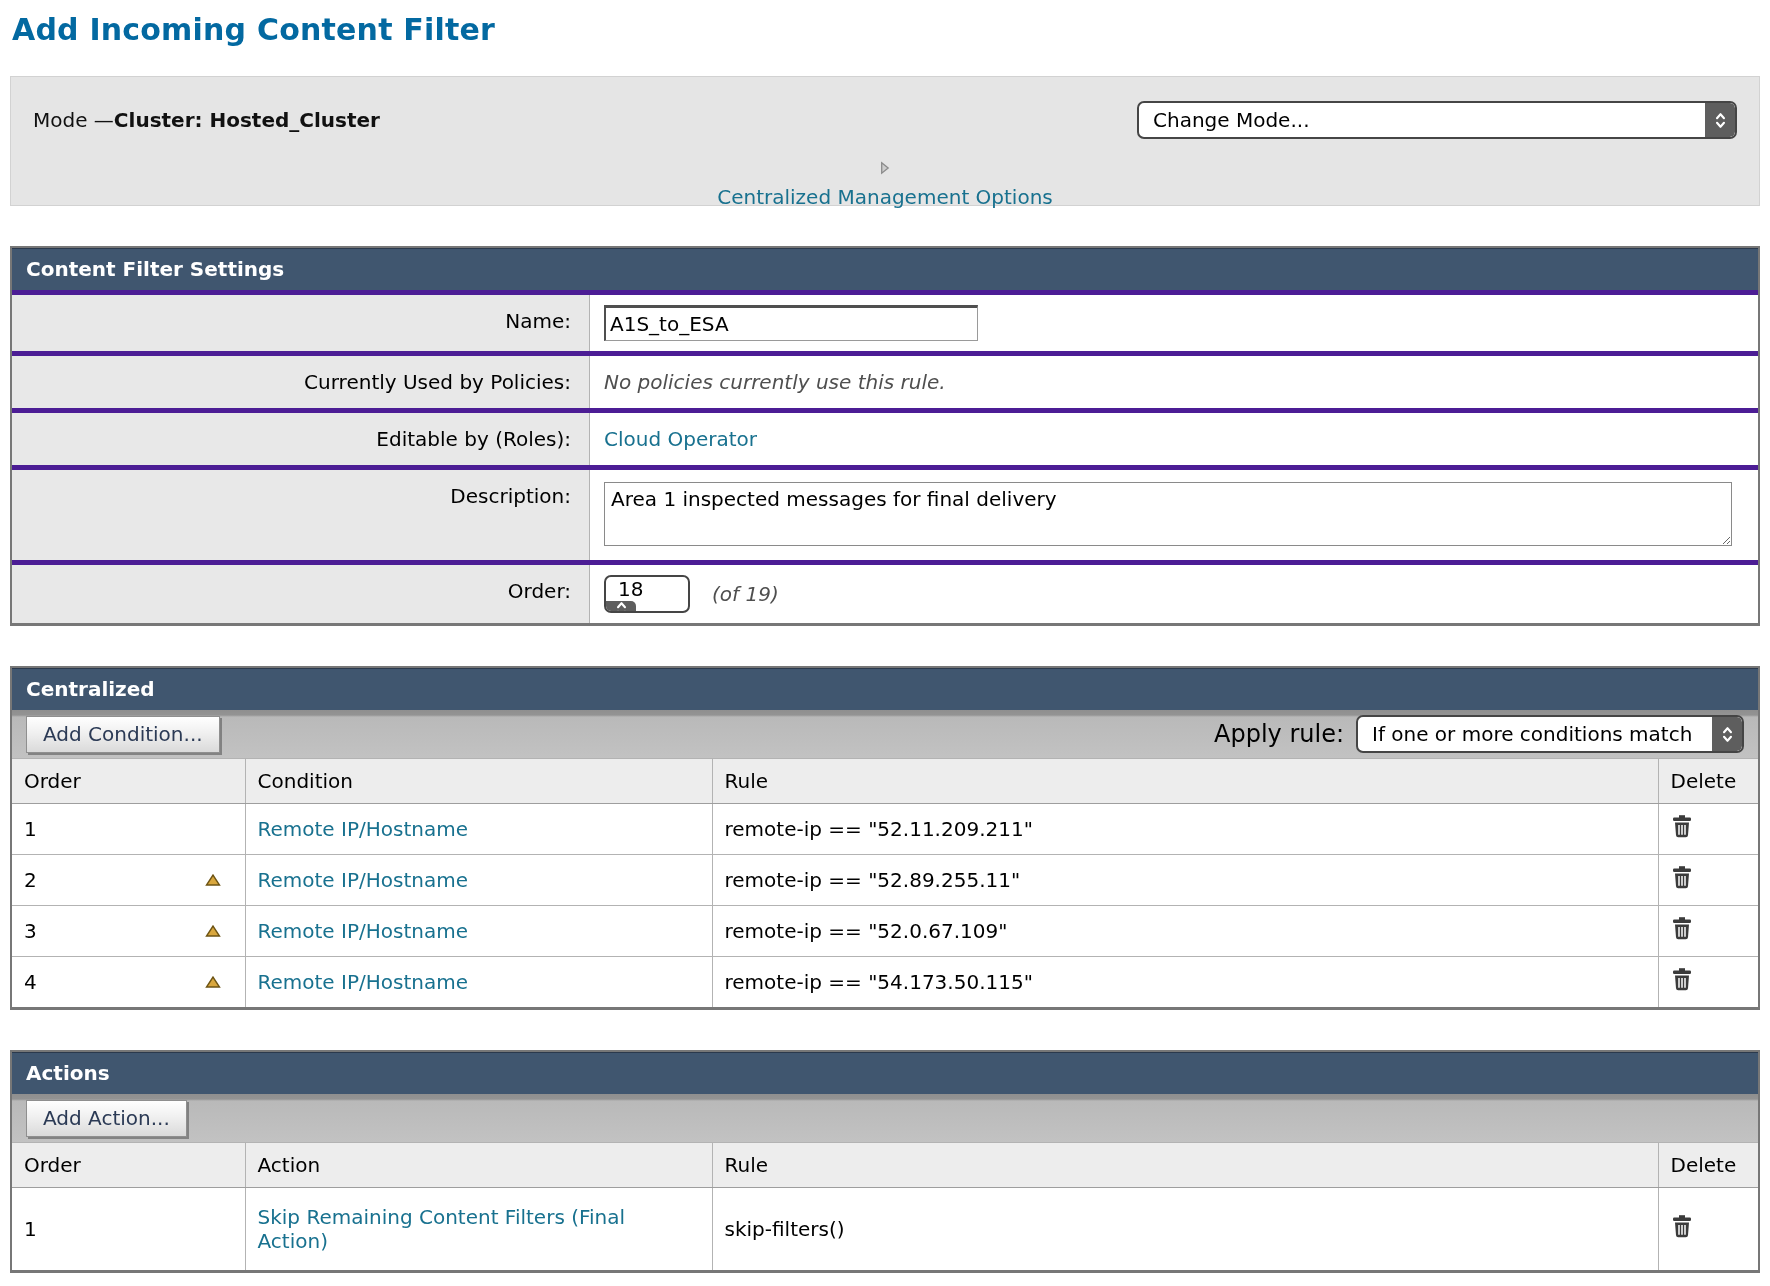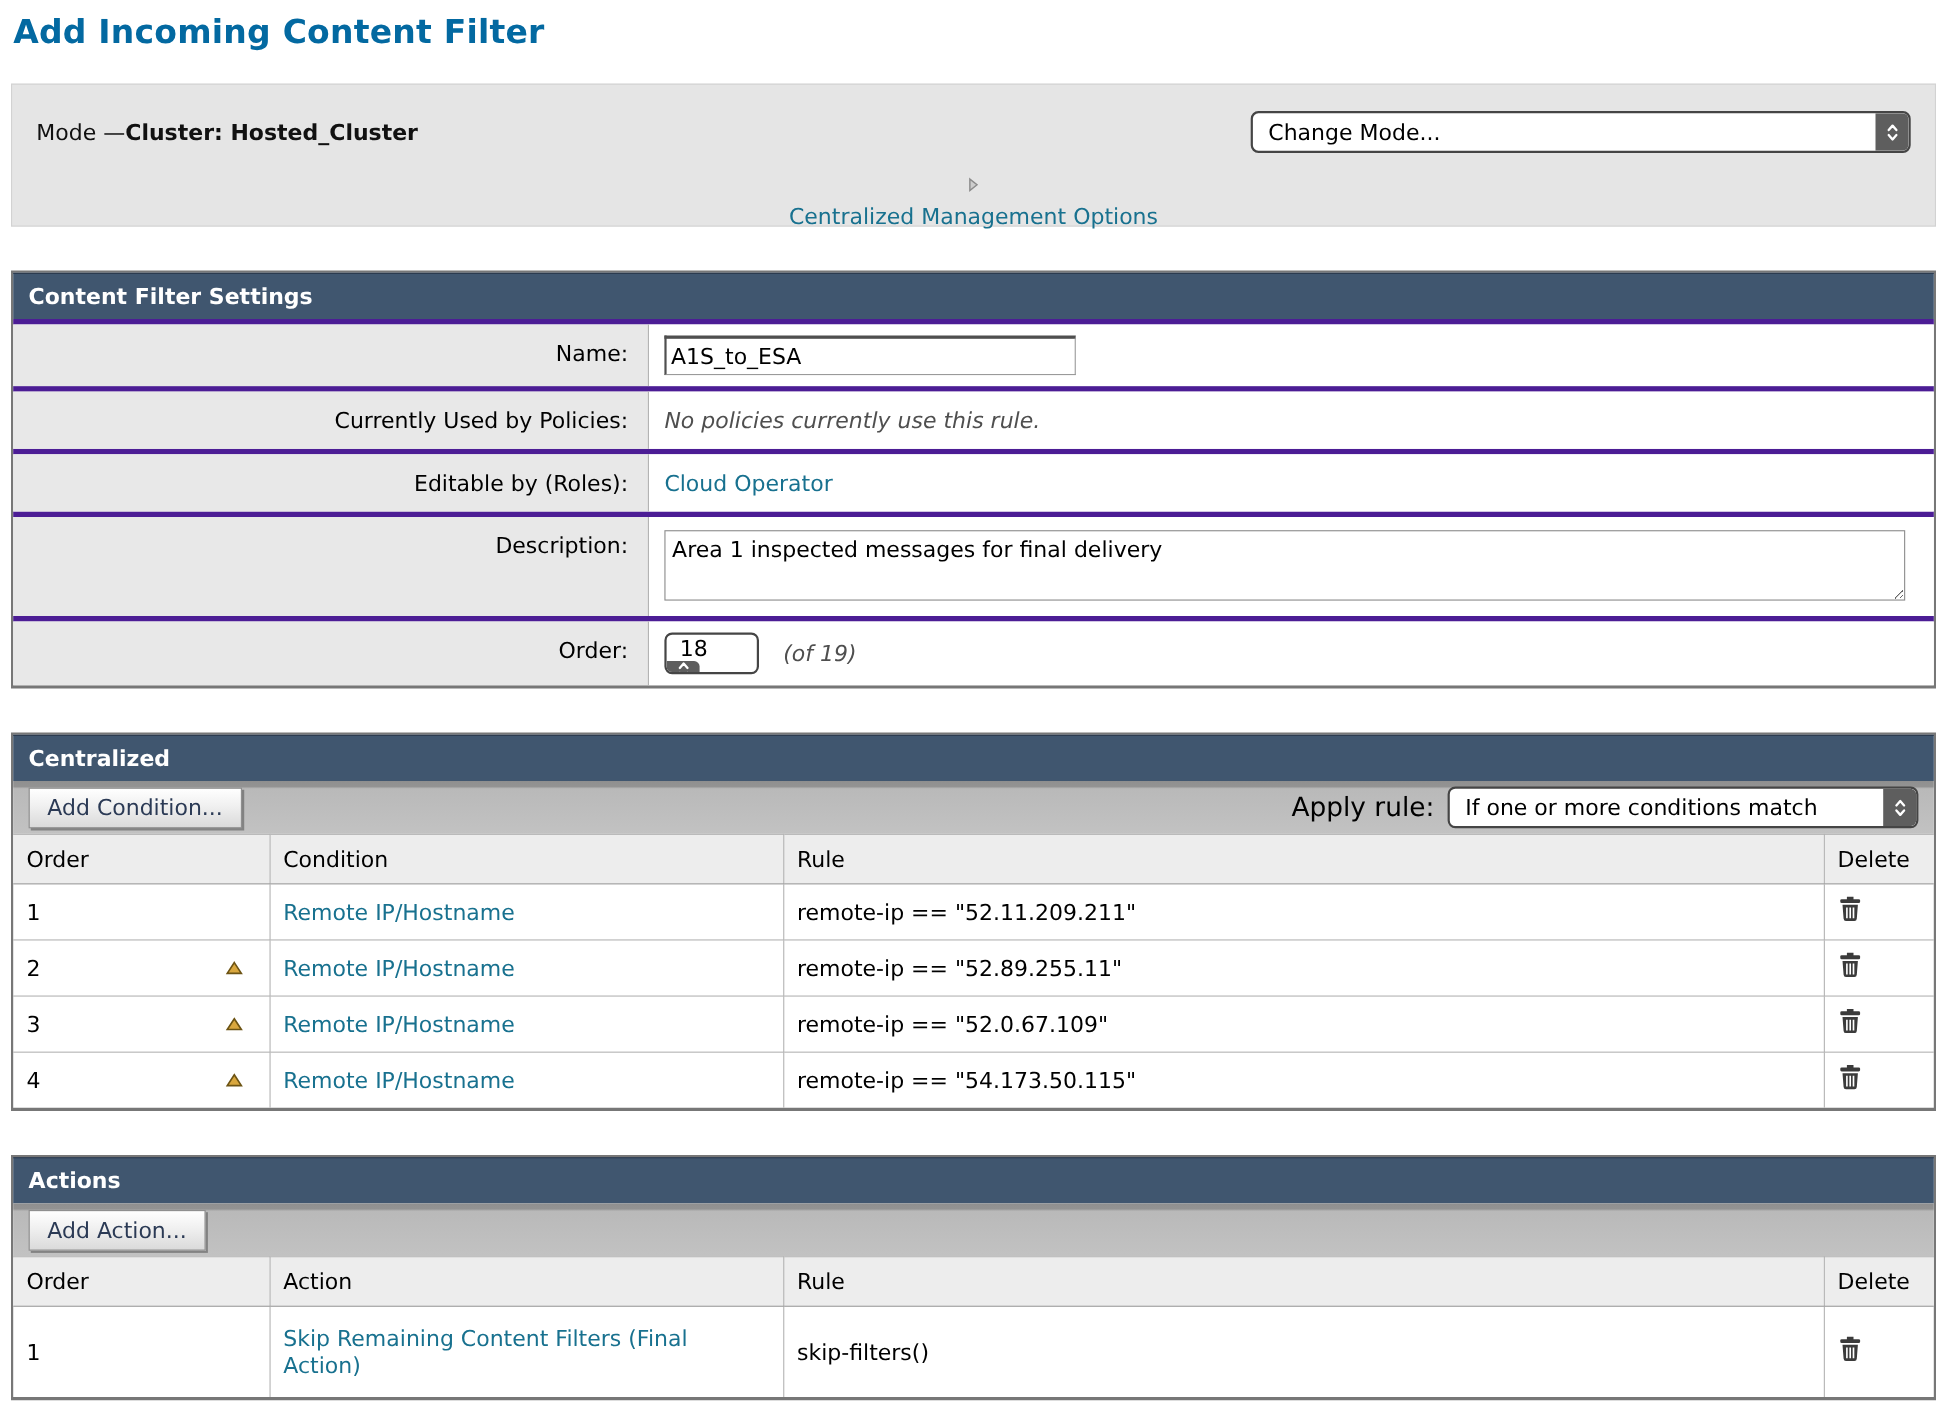--- a/index.html
+++ b/index.html
@@ -48,21 +48,21 @@
     padding: 0 12px 0 14px;
     flex: 1; white-space: nowrap;
   }
   .sel .stepper {
     width: 30px; background: #5e5e5e;
     display: flex; align-items: center; justify-content: center;
     border-radius: 0 5px 5px 0;
     flex: none;
   }
   .sel-change-mode { width: 600px; }
-  .sel-apply-rule  { width: 428px; justify-content: center; }
+  .sel-apply-rule  { width: 388px; justify-content: center; }
   .sel-order { width: 86px; flex-direction: column; }
   .sel-order .sel-val { padding: 0 8px 0 12px; font-size: 20px; }
 
   
   .panel {
     margin-top: 40px;
     border: 2px solid #777;
     border-bottom-width: 3px;
     background: #fff;
   }

